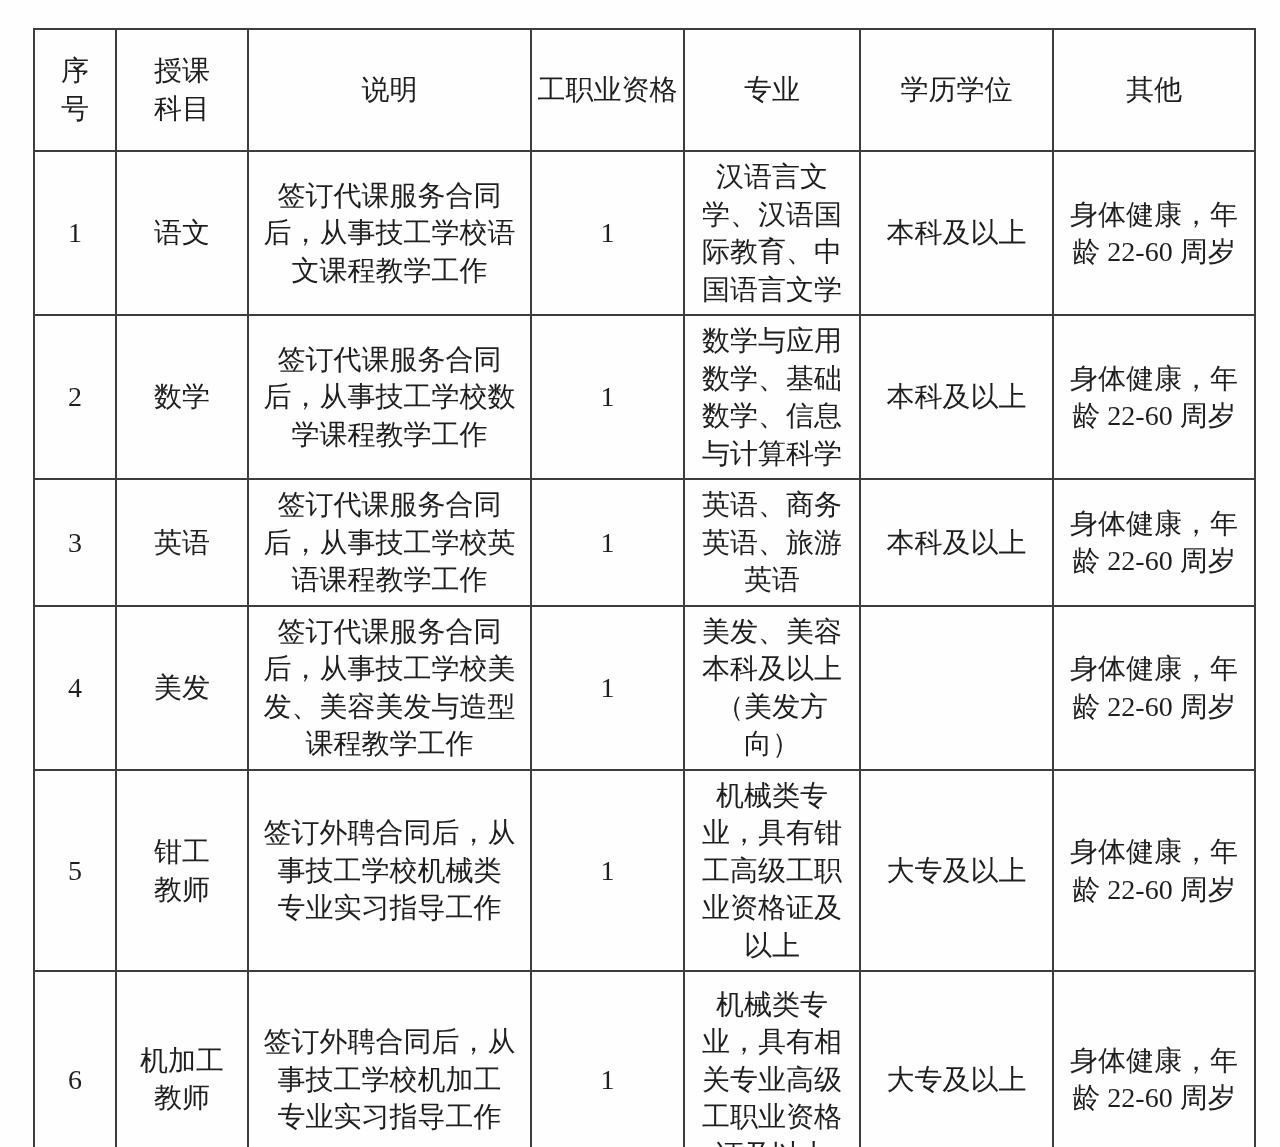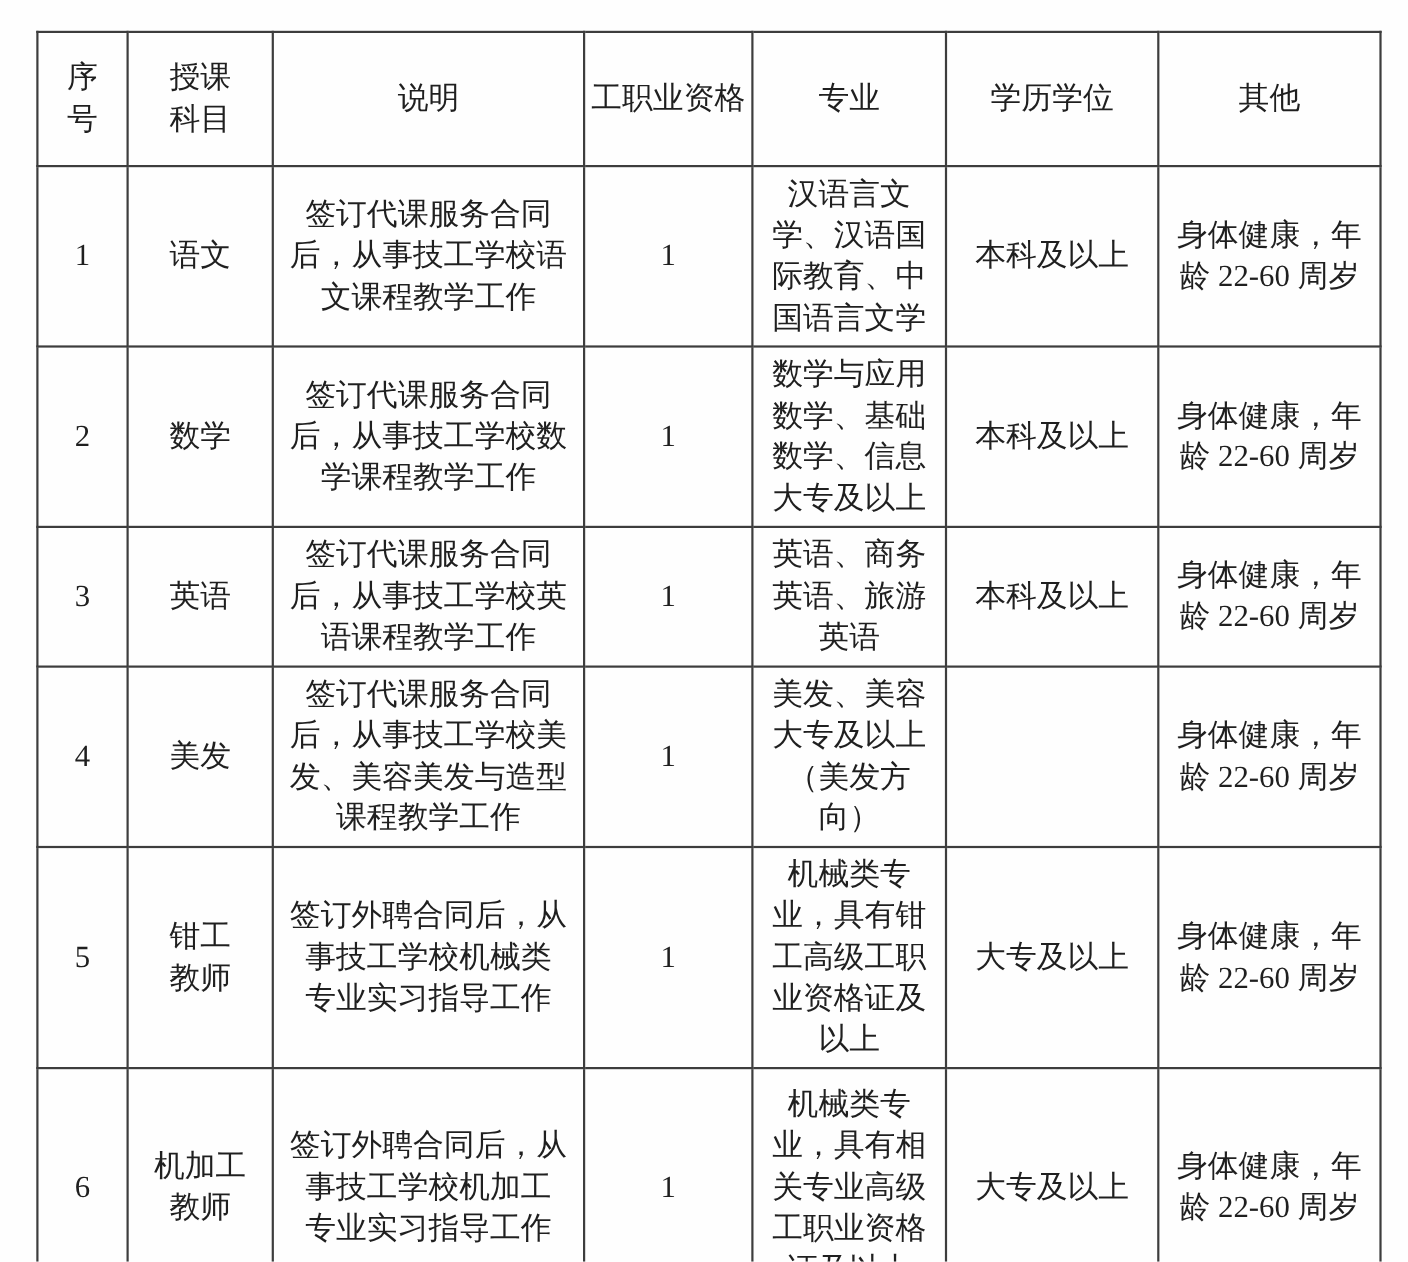--- a/index.html
+++ b/index.html
@@ -100,21 +100,21 @@
       <tr class="h-r2">
         <td>2</td>
         <td>数学</td>
         <td>签订代课服务合同
 后，从事技工学校数
 学课程教学工作</td>
         <td>1</td>
         <td>数学与应用
 数学、基础
 数学、信息
-大专及以上</td>
+与计算科学</td>
         <td>本科及以上</td>
         <td>身体健康，年
 龄 22-60 周岁</td>
       </tr>
       <tr class="h-r3">
         <td>3</td>
         <td>英语</td>
         <td>签订代课服务合同
 后，从事技工学校英
 语课程教学工作</td>
@@ -128,21 +128,21 @@
       </tr>
       <tr class="h-r4">
         <td>4</td>
         <td>美发</td>
         <td>签订代课服务合同
 后，从事技工学校美
 发、美容美发与造型
 课程教学工作</td>
         <td>1</td>
         <td>美发、美容
-大专及以上
+本科及以上
 （美发方
 向）</td>
         <td></td>
         <td>身体健康，年
 龄 22-60 周岁</td>
       </tr>
       <tr class="h-r5">
         <td>5</td>
         <td>钳工
 教师</td>

